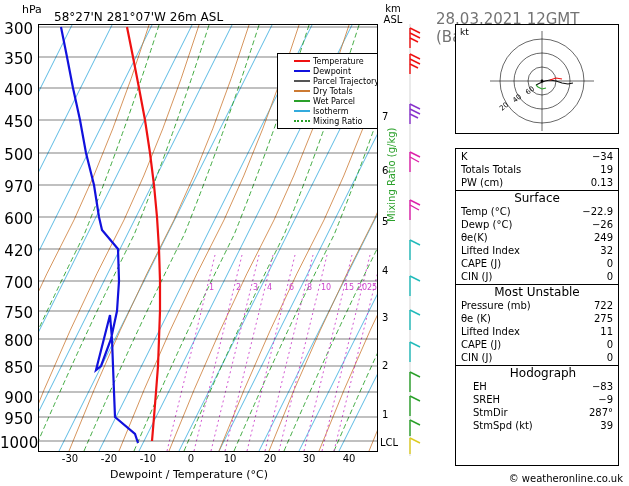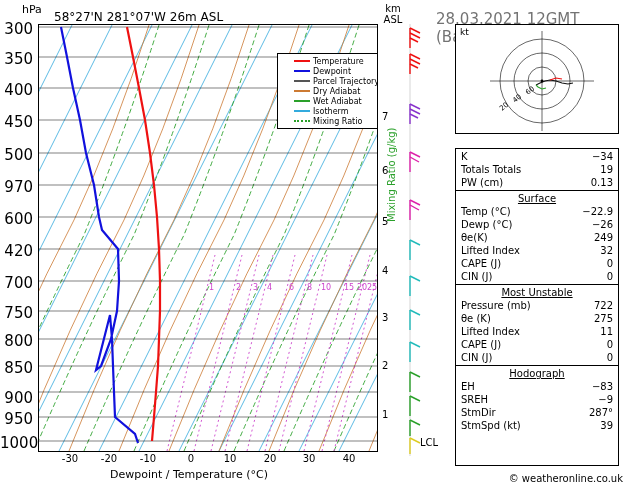--- a/index.html
+++ b/index.html
@@ -18,32 +18,32 @@
   .xlab{position:absolute;font-size:10px;color:#000;text-align:center;width:30px;}
   #xaxis-title{left:110px;top:468px;font-size:11px;color:#000;}
   
   #legend{left:238px;top:28px;width:110px;background:#fff;border:1px solid #000;padding:2px 16px;}
   .lg-row{display:flex;align-items:center;height:10px;margin:0;}
   .lg-swatch{width:16px;height:0;border-top-width:2px;border-top-style:solid;margin-right:3px;}
   .lg-text{font-size:8px;color:#000;line-height:9px;white-space:nowrap;}
   
   #mixing-axis-label{left:386px;top:222px;width:120px;font-size:10px;color:#2aa02a;transform:rotate(-90deg);transform-origin:0 0;}
   .kmtick{position:absolute;font-size:10px;color:#000;}
-  #lcl-label{left:380px;top:437px;font-size:10px;color:#000;margin-left:40px;}
+  #lcl-label{left:380px;top:437px;font-size:10px;color:#000;}
   
   #hodo-box{left:455px;top:24px;width:162px;height:108px;border:1px solid #000;background:#fff;}
   #hodo-kt{left:4px;top:2px;font-size:9px;color:#000;}
   
   #info-box{left:455px;top:148px;width:162px;height:316px;border:1px solid #000;background:#fff;font-size:10px;color:#000;}
   .info-sec{border-bottom:1px solid #000;padding:1px 0;}
-  .info-sec:last-child{border-bottom:none;}
+  .info-sec:last-child{border-bottom:none;margin-left:12px;}
   .info-row{display:flex;justify-content:space-between;padding:0 5px;line-height:13px;height:13px;}
   .info-row .k{white-space:nowrap;}
   .info-row .v{white-space:nowrap;}
-  .info-head{text-align:center;line-height:13px;height:13px;font-size:10px;text-decoration:underline;}
+  .info-head{text-align:center;line-height:13px;height:13px;font-size:12px;}
   
   #footer{right:6px;bottom:2px;font-size:10px;color:#000;}
 </style>
 </head>
 <body>
 
 <div class="abs" id="hpa-label">hPa</div>
 <div class="abs" id="station-title">58°27'N  281°07'W  26m ASL</div>
 <div class="abs" id="km-label">km<br>ASL</div>
 <div class="abs" id="date-title">28.03.2021 12GMT (Base: 00)</div>
@@ -144,25 +144,25 @@
     <div class="lg-row">
       <span class="lg-swatch" style="border-top-color:#1111dd"></span>
       <span class="lg-text">Dewpoint</span>
     </div>
     <div class="lg-row">
       <span class="lg-swatch" style="border-top-color:#555555"></span>
       <span class="lg-text">Parcel Trajectory</span>
     </div>
     <div class="lg-row">
       <span class="lg-swatch" style="border-top-color:#cc7a33"></span>
-      <span class="lg-text">Dry Adiabat</span>
+      <span class="lg-text">Dry Totals</span>
     </div>
     <div class="lg-row">
       <span class="lg-swatch" style="border-top-color:#2aa02a"></span>
-      <span class="lg-text">Wet Adiabat</span>
+      <span class="lg-text">Wet Parcel</span>
     </div>
     <div class="lg-row">
       <span class="lg-swatch" style="border-top-color:#33aadd"></span>
       <span class="lg-text">Isotherm</span>
     </div>
     <div class="lg-row">
       <span class="lg-swatch" style="border-top-color:#2aa02a;border-top-style:dotted"></span>
       <span class="lg-text">Mixing Ratio</span>
     </div>
   </div>

